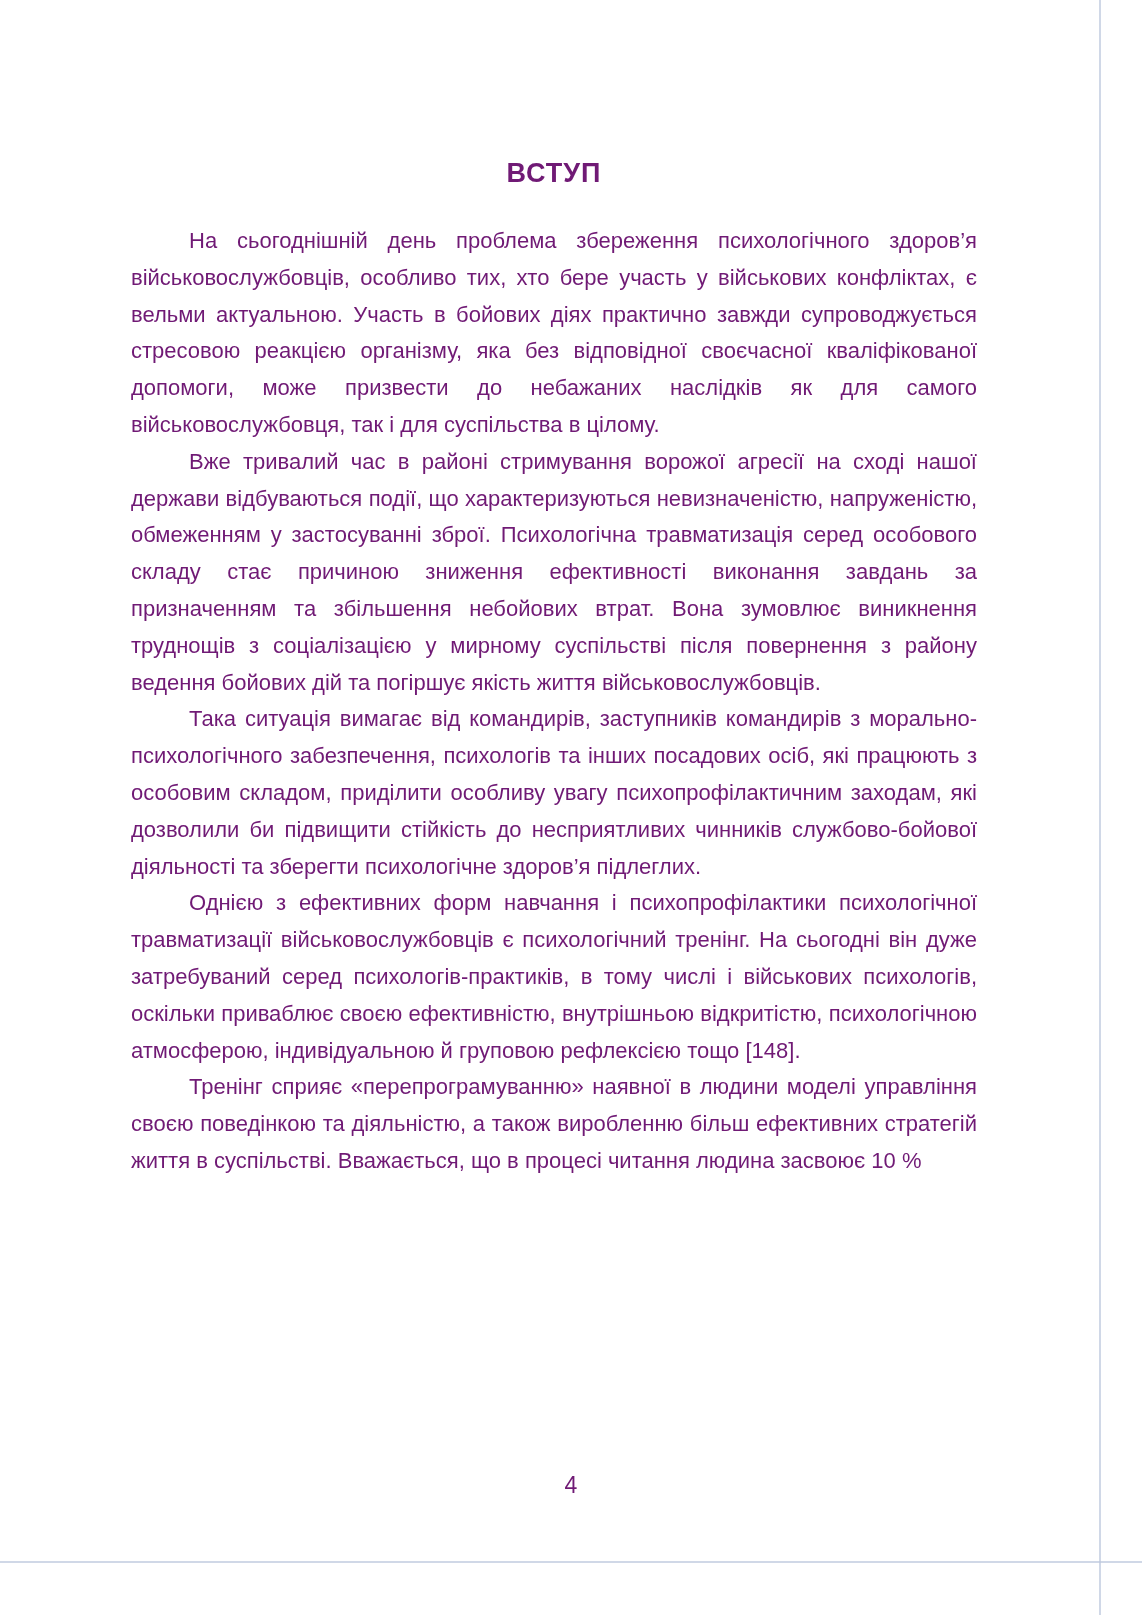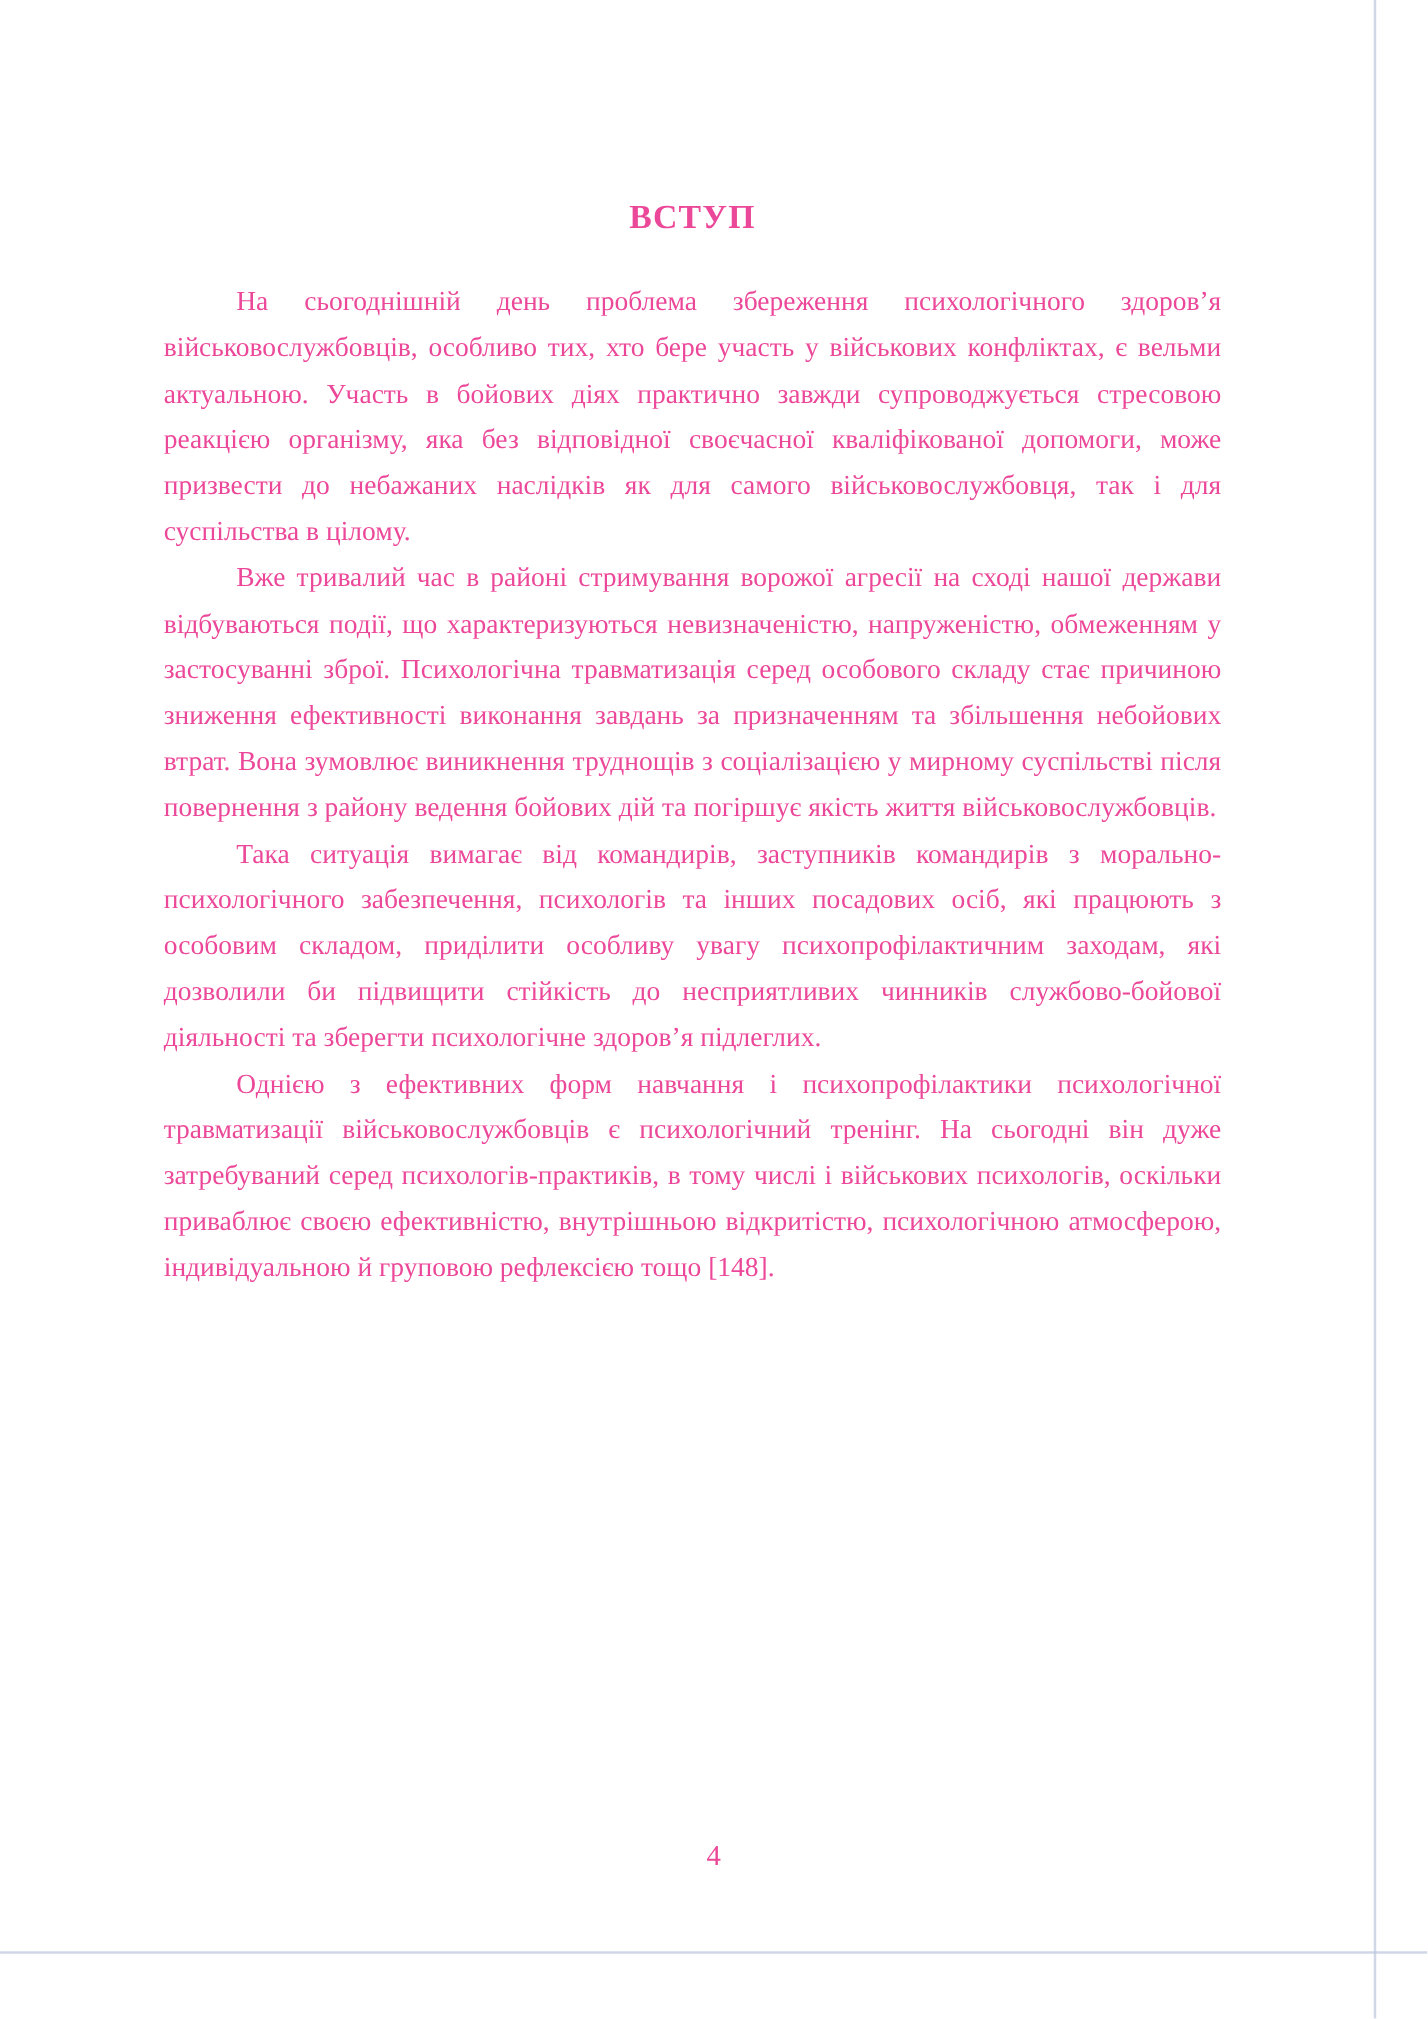--- a/index.html
+++ b/index.html
@@ -5,22 +5,22 @@
   html, body {
     margin: 0;
     padding: 0;
     background: #ffffff;
   }
   .page {
     position: relative;
     width: 1142px;
     height: 1615px;
     background: #ffffff;
-    font-family: Liberation Serif, serif;
-    color: #ec4899;
+    font-family: Liberation Sans, sans-serif;
+    color: #701a75;
     overflow: hidden;
   }
   .content {
     position: absolute;
     left: 131px;
     top: 158px;
     width: 846px;
   }
   .doc-title {
     margin: 0 0 34px 0;
@@ -72,20 +72,21 @@
     <h1 class="doc-title">ВСТУП</h1>
 
     <p class="body-paragraph">На сьогоднішній день проблема збереження психологічного здоров’я військовослужбовців, особливо тих, хто бере участь у військових конфліктах, є вельми актуальною. Участь в бойових діях практично завжди супроводжується стресовою реакцією організму, яка без відповідної своєчасної кваліфікованої допомоги, може призвести до небажаних наслідків як для самого військовослужбовця, так і для суспільства в цілому.</p>
 
     <p class="body-paragraph">Вже тривалий час в районі стримування ворожої агресії на сході нашої держави відбуваються події, що характеризуються невизначеністю, напруженістю, обмеженням у застосуванні зброї. Психологічна травматизація серед особового складу стає причиною зниження ефективності виконання завдань за призначенням та збільшення небойових втрат. Вона зумовлює виникнення труднощів з соціалізацією у мирному суспільстві після повернення з району ведення бойових дій та погіршує якість життя військовослужбовців.</p>
 
     <p class="body-paragraph">Така ситуація вимагає від командирів, заступників командирів з морально-психологічного забезпечення, психологів та інших посадових осіб, які працюють з особовим складом, приділити особливу увагу психопрофілактичним заходам, які дозволили би підвищити стійкість до несприятливих чинників службово-бойової діяльності та зберегти психологічне здоров’я підлеглих.</p>
 
     <p class="body-paragraph">Однією з ефективних форм навчання і психопрофілактики психологічної травматизації військовослужбовців є психологічний тренінг. На сьогодні він дуже затребуваний серед психологів-практиків, в тому числі і військових психологів, оскільки приваблює своєю ефективністю, внутрішньою відкритістю, психологічною атмосферою, індивідуальною й груповою рефлексією тощо [148].</p>
 
+    <p class="body-paragraph">Тренінг сприяє «перепрограмуванню» наявної в людини моделі управління своєю поведінкою та діяльністю, а також виробленню більш ефективних стратегій життя в суспільстві. Вважається, що в процесі читання людина засвоює 10 %</p>
   </div>
 
   <div class="page-number">4</div>
 
   <div class="scan-line-vertical"></div>
   <div class="scan-line-horizontal"></div>
 
 </div>
 
 </body></html>

